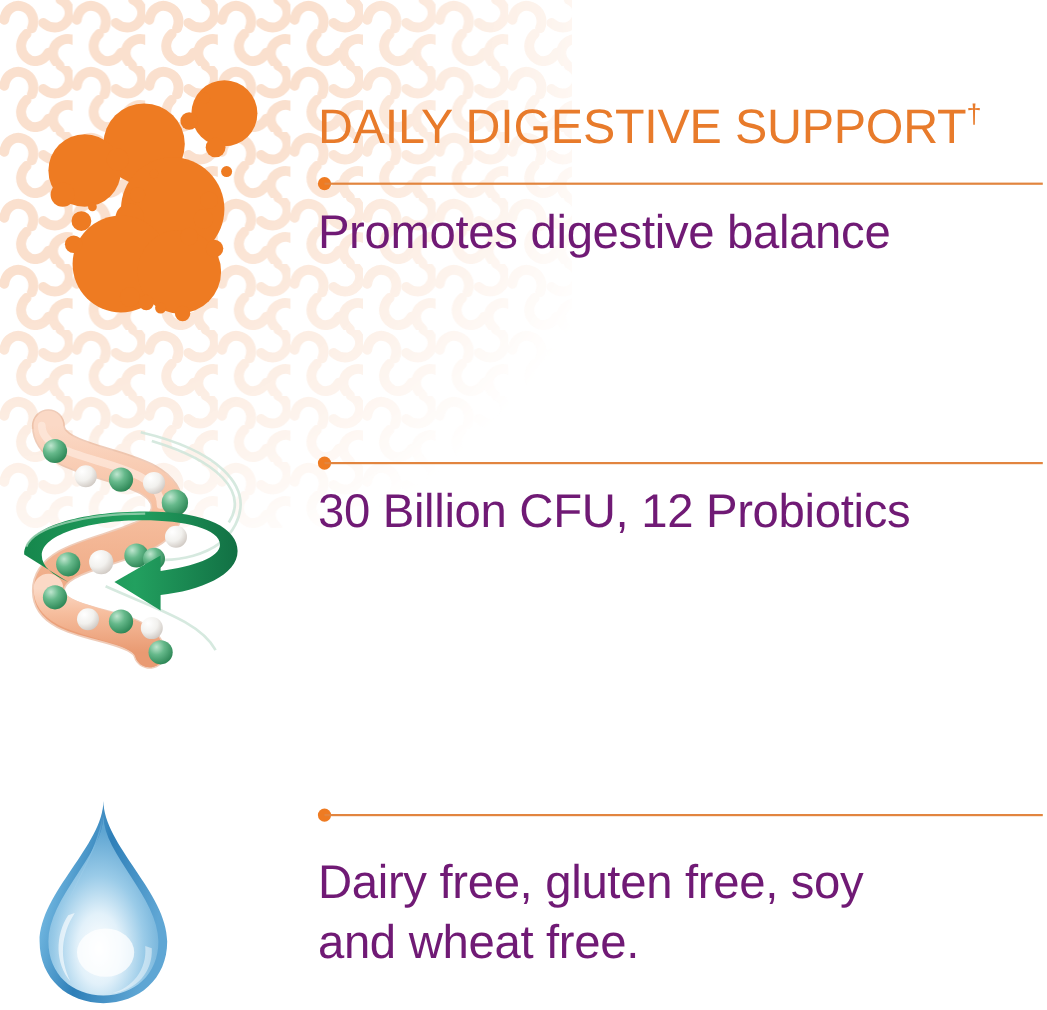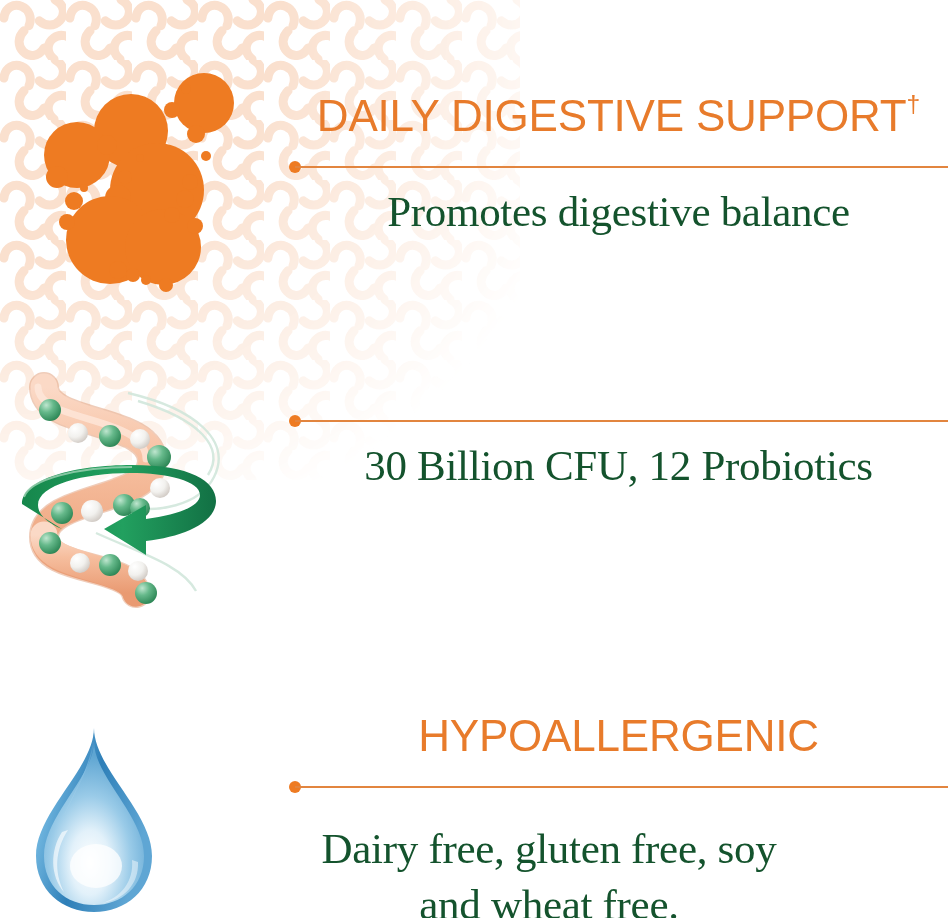--- a/index.html
+++ b/index.html
@@ -12,21 +12,20 @@
     font-family: "Liberation Sans", sans-serif;
     -webkit-font-smoothing: antialiased;
   }
 
   #page {
     position: relative;
     width: 952px;
     height: 918px;
     background: #ffffff;
     overflow: hidden;
-    text-align: center;
   }
 
   
   .bg-pattern {
     position: absolute;
     left: 0;
     top: 0;
     width: 520px;
     height: 480px;
     pointer-events: none;
@@ -87,27 +86,26 @@
     position: absolute;
     left: 0;
     top: 1px;
     width: 12px;
     height: 12px;
     border-radius: 50%;
     background: #EE7B22;
   }
 
   .feature-desc {
-    color: #14532d;
+    color: #701a75;
     font-size: 43px;
     font-weight: 400;
     line-height: 1.28;
     margin: 0;
     letter-spacing: -0.3px;
-    font-family: Liberation Serif, serif;
   }
 </style>
 </head>
 <body>
 
 <div id="page">
 
   <div class="bg-pattern">
     <svg width="520" height="480" viewBox="0 0 520 480" xmlns="http://www.w3.org/2000/svg" aria-hidden="true">
       <defs>
@@ -284,21 +282,20 @@
 
   <div class="feature-block" id="block-2">
     <div class="divider">
       <span class="divider-dot"></span>
       <span class="divider-line"></span>
     </div>
     <p class="feature-desc">30 Billion CFU, 12 Probiotics</p>
   </div>
 
   <div class="feature-block" id="block-3">
-    <h2 class="feature-title"><span>HYPOALLERGENIC</span><sup class="dagger"></sup></h2>
     <div class="divider">
       <span class="divider-dot"></span>
       <span class="divider-line"></span>
     </div>
     <p class="feature-desc" style="max-width:520px;margin-top:27px;">Dairy free, gluten free, soy and wheat free.</p>
   </div>
 
 </div>
 
 </body></html>

